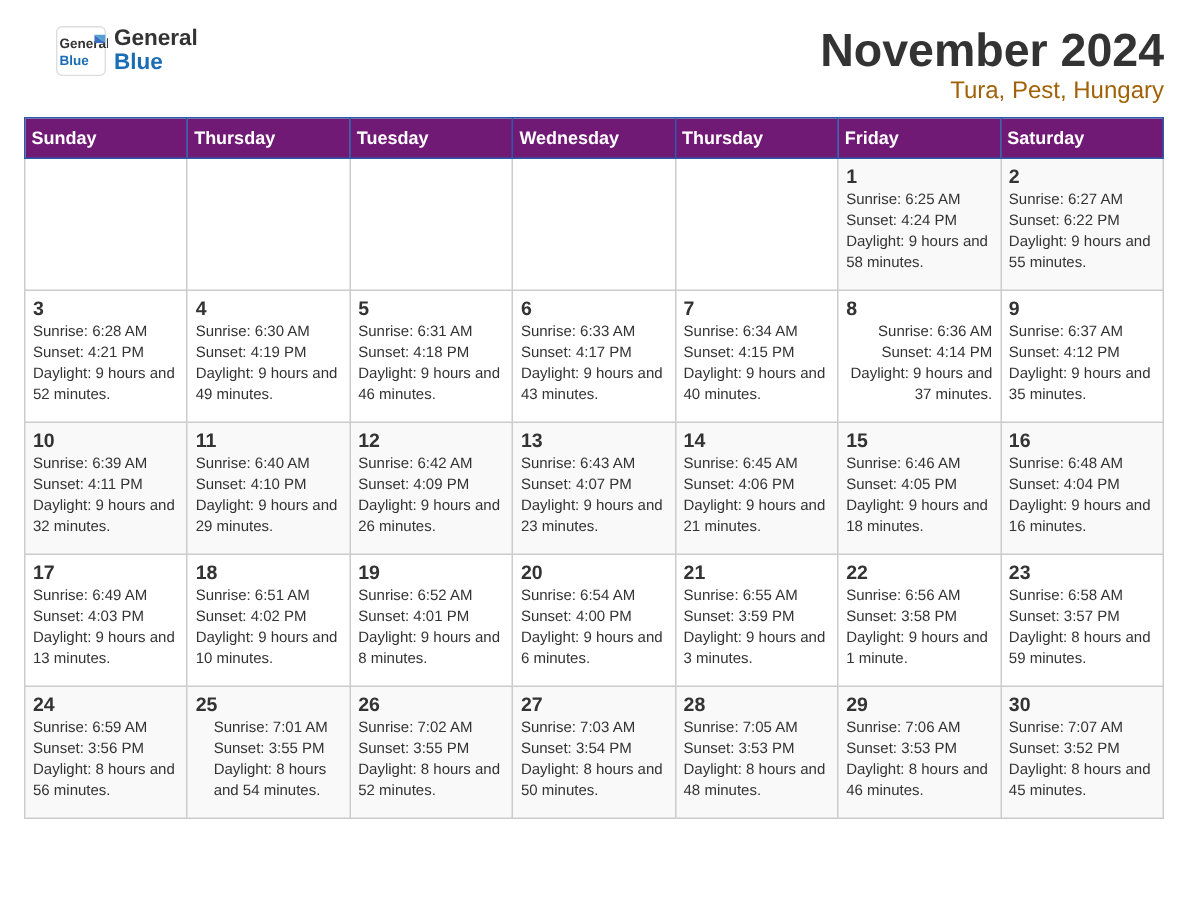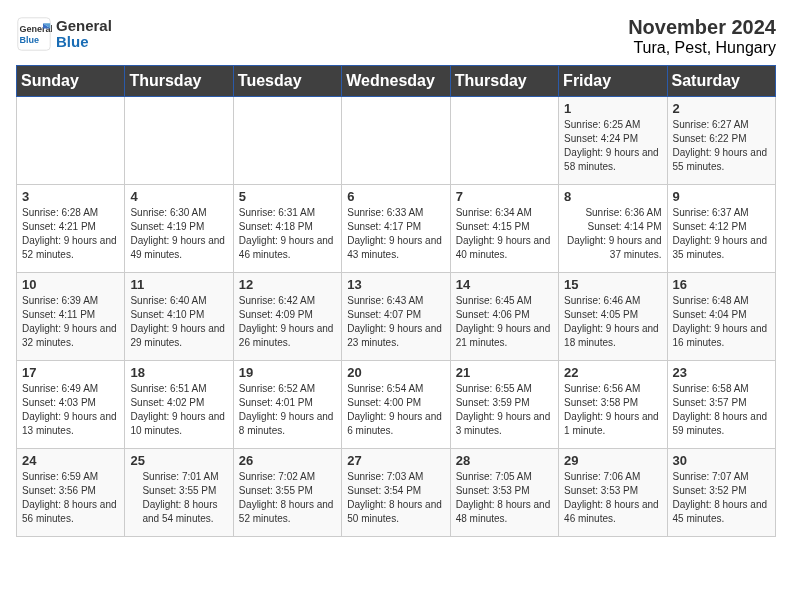--- a/index.html
+++ b/index.html
@@ -13,46 +13,47 @@
     .header {
       display: flex;
       justify-content: space-between;
       align-items: flex-start;
       margin-bottom: 8px;
     }
     .logo {
       display: flex;
       align-items: center;
       gap: 4px;
+      margin-left: 20px;
     }
     .logo-icon {
       width: 36px;
       height: 36px;
     }
     .title-block {
       text-align: right;
     }
     .month-title {
-      font-size: 20px;
+      font-size: 31px;
       font-weight: bold;
       color: #333;
     }
     .location {
       font-size: 16px;
-      color: #000000;
+      color: #a16207;
     }
     table {
       width: 100%;
       border-collapse: collapse;
       table-layout: fixed;
     }
     thead th {
-      background-color: #404040;
+      background-color: #701a75;
       color: #fff;
-      font-size: 16px;
+      font-size: 12px;
       padding: 6px 4px;
       text-align: left;
       font-weight: bold;
       border: 1px solid #2a5aaa;
     }
     tbody td {
       vertical-align: top;
       border: 1px solid #ccc;
       padding: 4px 5px;
       font-size: 10.5px;

